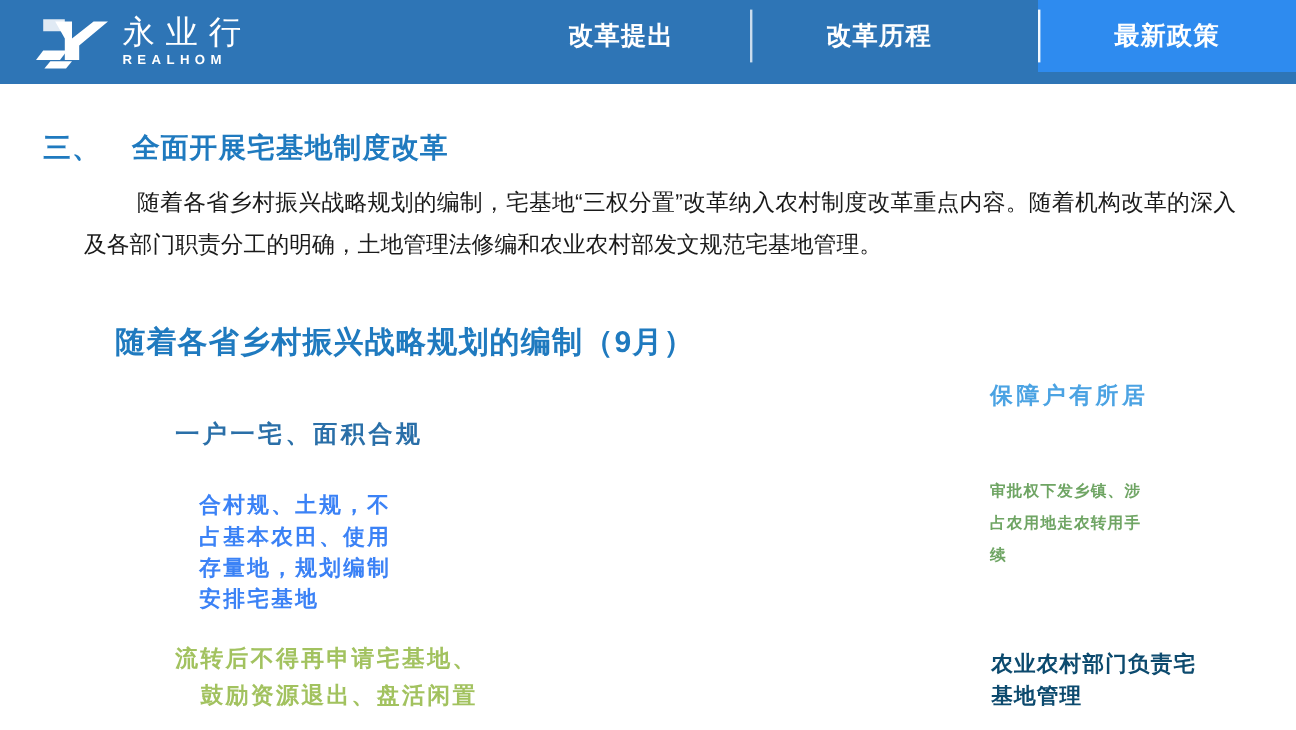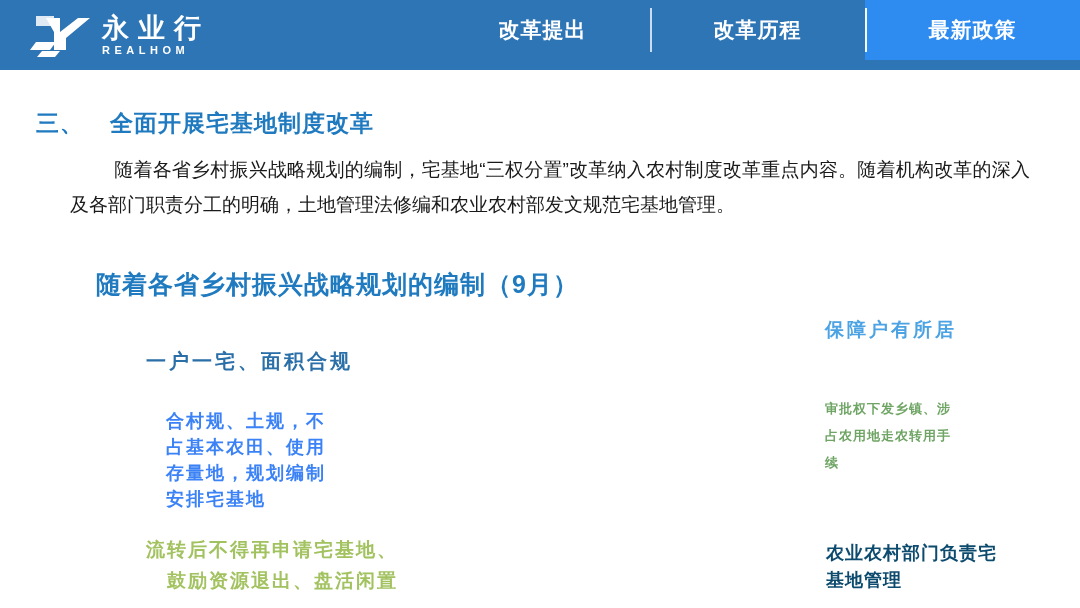--- a/index.html
+++ b/index.html
@@ -17,40 +17,40 @@
     background:#2E75B6;
     display:flex;align-items:stretch;
   }
   .logo-wrap{
     display:flex;align-items:center;gap:10px;
     padding-left:30px;width:400px;box-sizing:border-box;
   }
   .logo-mark{width:62px;height:46px;flex:none;}
   .logo-text{display:flex;flex-direction:column;justify-content:center;}
   .logo-cn{
-    color:#fff;font-size:27px;font-weight:bold;letter-spacing:9px;
+    color:#fff;font-size:27px;font-weight:normal;letter-spacing:9px;
     font-family:"DejaVu Serif","Liberation Serif",serif;line-height:1.05;
   }
   .logo-en{
     color:#fff;font-size:11px;letter-spacing:4.5px;font-weight:bold;
     font-family:Liberation Sans, sans-serif;margin-top:2px;
   }
   .nav{
     position:absolute;right:0;top:0;height:60px;display:flex;align-items:stretch;
   }
   .nav-tab{
     width:215px;display:flex;align-items:center;justify-content:center;
     color:#ffffff;font-size:21px;font-weight:bold;letter-spacing:1px;
     position:relative;cursor:pointer;
   }
   .nav-tab + .nav-tab::before{
     content:"";position:absolute;left:0;top:8px;bottom:8px;width:2px;
     background:rgba(255,255,255,.75);
   }
-  .nav-tab.active{background:#2E8BEF;}
+  .nav-tab.active{background:#2E8BEF;margin-left:25px;}
   .nav-tab.active::before{background:rgba(255,255,255,.95);}
   .header-underline{
     position:absolute;left:0;top:70px;width:1080px;height:3px;background:#ffffff;
   }
 
   
   .sec-title{
     position:absolute;left:36px;top:108px;
     color:#1F7ABF;font-size:23px;font-weight:bold;letter-spacing:1px;
     white-space:nowrap;

